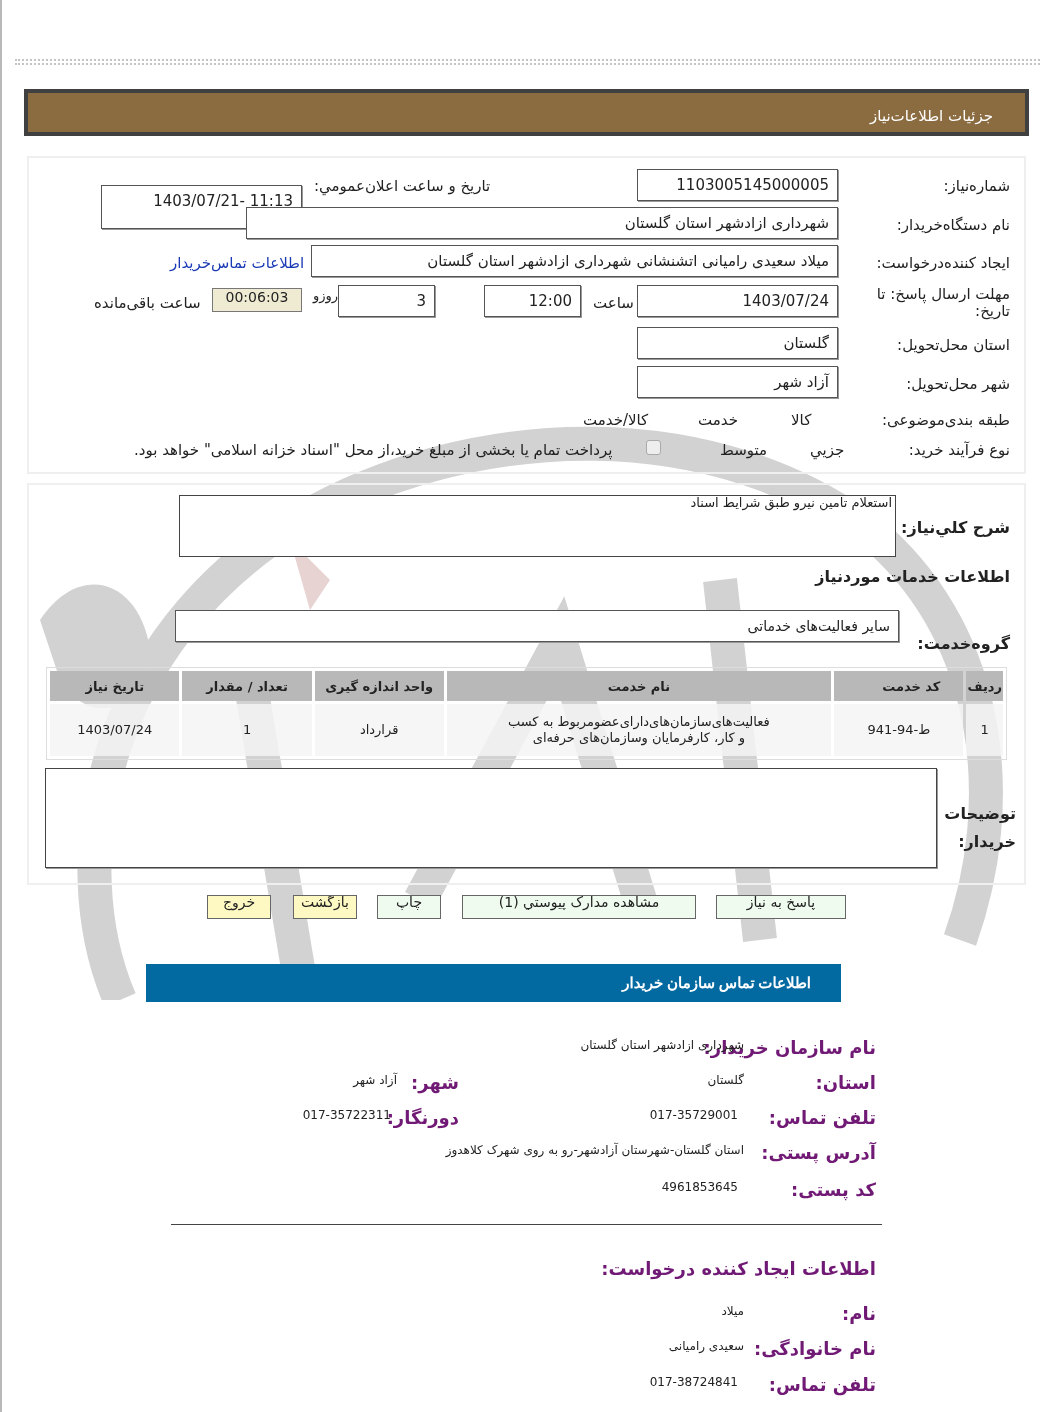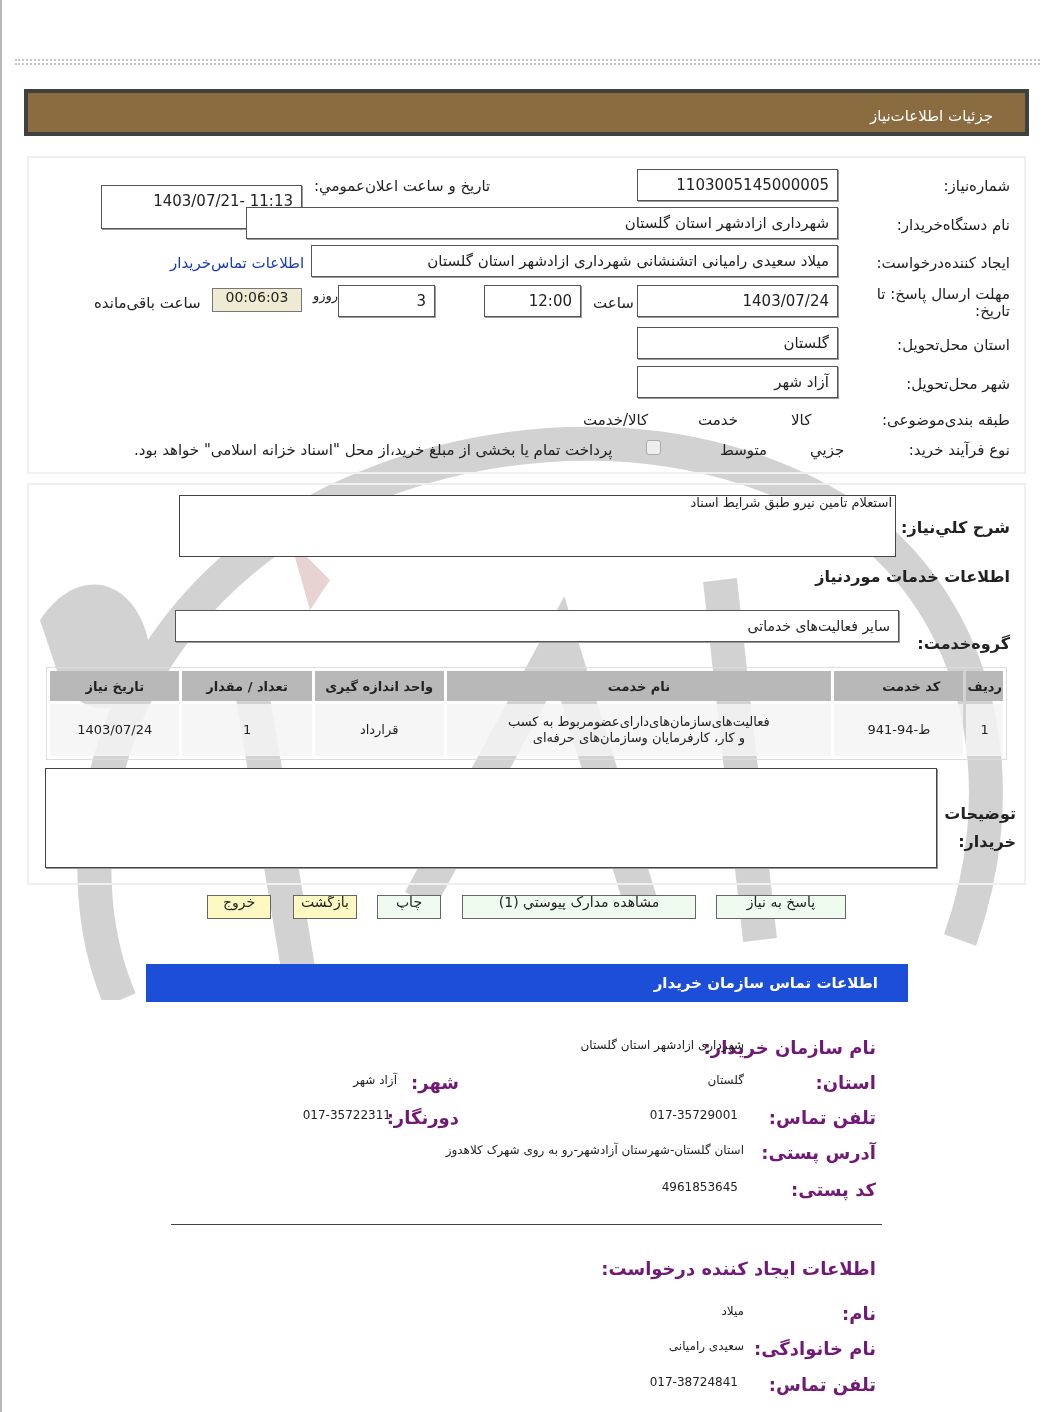--- a/index.html
+++ b/index.html
@@ -37,21 +37,21 @@
 
   table.svc { position: absolute; left: 46px; top: 667px; width: 961px; border-collapse: separate; border-spacing: 3px; z-index: 2;
     border: 1px solid #ddd; background: transparent; }
   table.svc th { background: #b8b8b8; color: #222; font-size: 13px; font-weight: bold; height: 30px; }
   table.svc td { background: rgba(245,245,245,0.85); font-size: 13px; text-align: center; height: 52px; line-height: 16px; }
 
   .btn { position: absolute; top: 895px; height: 24px; border: 1px solid #666; font-size: 14px; text-align: center; line-height: 12px; overflow: hidden; z-index: 2; cursor: pointer; }
   .btn.green { background: #eefbee; }
   .btn.red { background: #fef9c3; }
 
-  .section-bar { position: absolute; left: 146px; top: 964px; width: 762px; height: 38px; background: #1d4ed8; color: #fff; z-index: 2; }
+  .section-bar { position: absolute; left: 146px; top: 964px; width: 695px; height: 38px; background: #0369a1; color: #fff; z-index: 2; font-family: Liberation Serif, serif; }
   .section-bar span { position: absolute; right: 30px; top: 10px; font-weight: bold; font-size: 15px; }
 
   .k { position: absolute; font-weight: bold; font-size: 18px; color: #701a75; white-space: nowrap; z-index: 2; }
   .v { position: absolute; font-size: 12px; color: #222; white-space: nowrap; z-index: 2; }
   .hr { position: absolute; left: 171px; top: 1224px; width: 711px; height: 1px; background: #444; z-index: 2; }
 </style>
 </head>
 <body>
 
 <div class="left-rule"></div>

